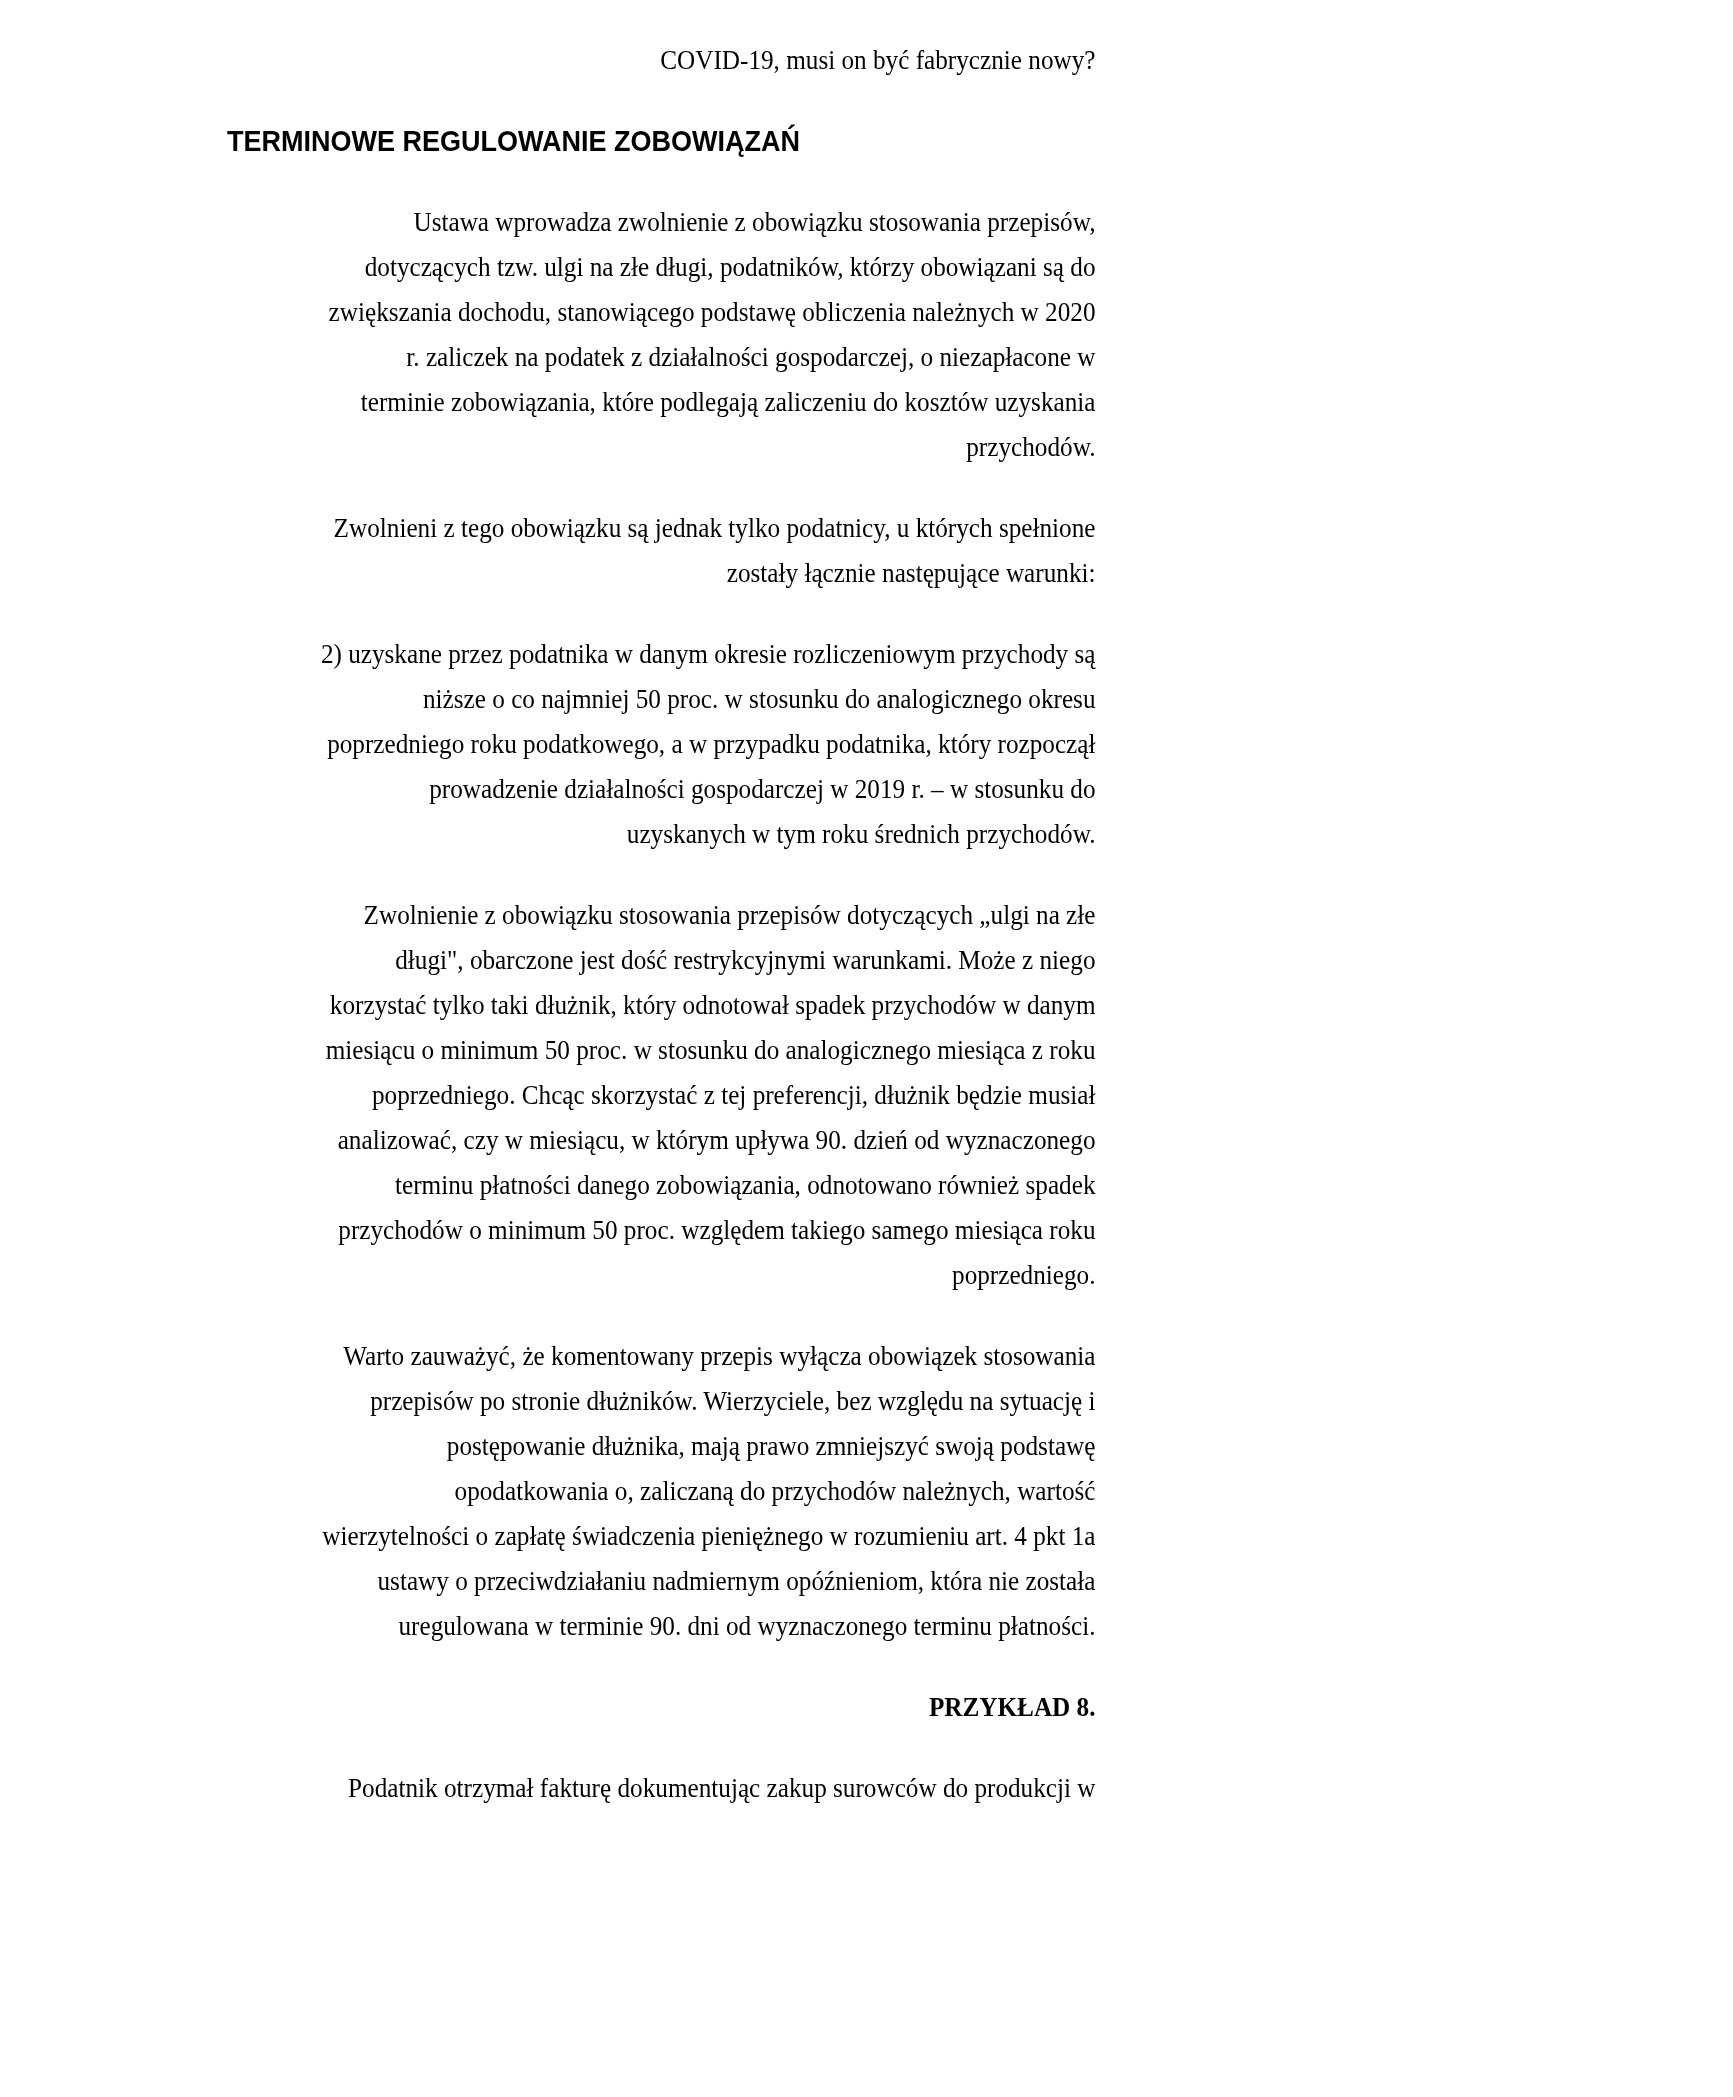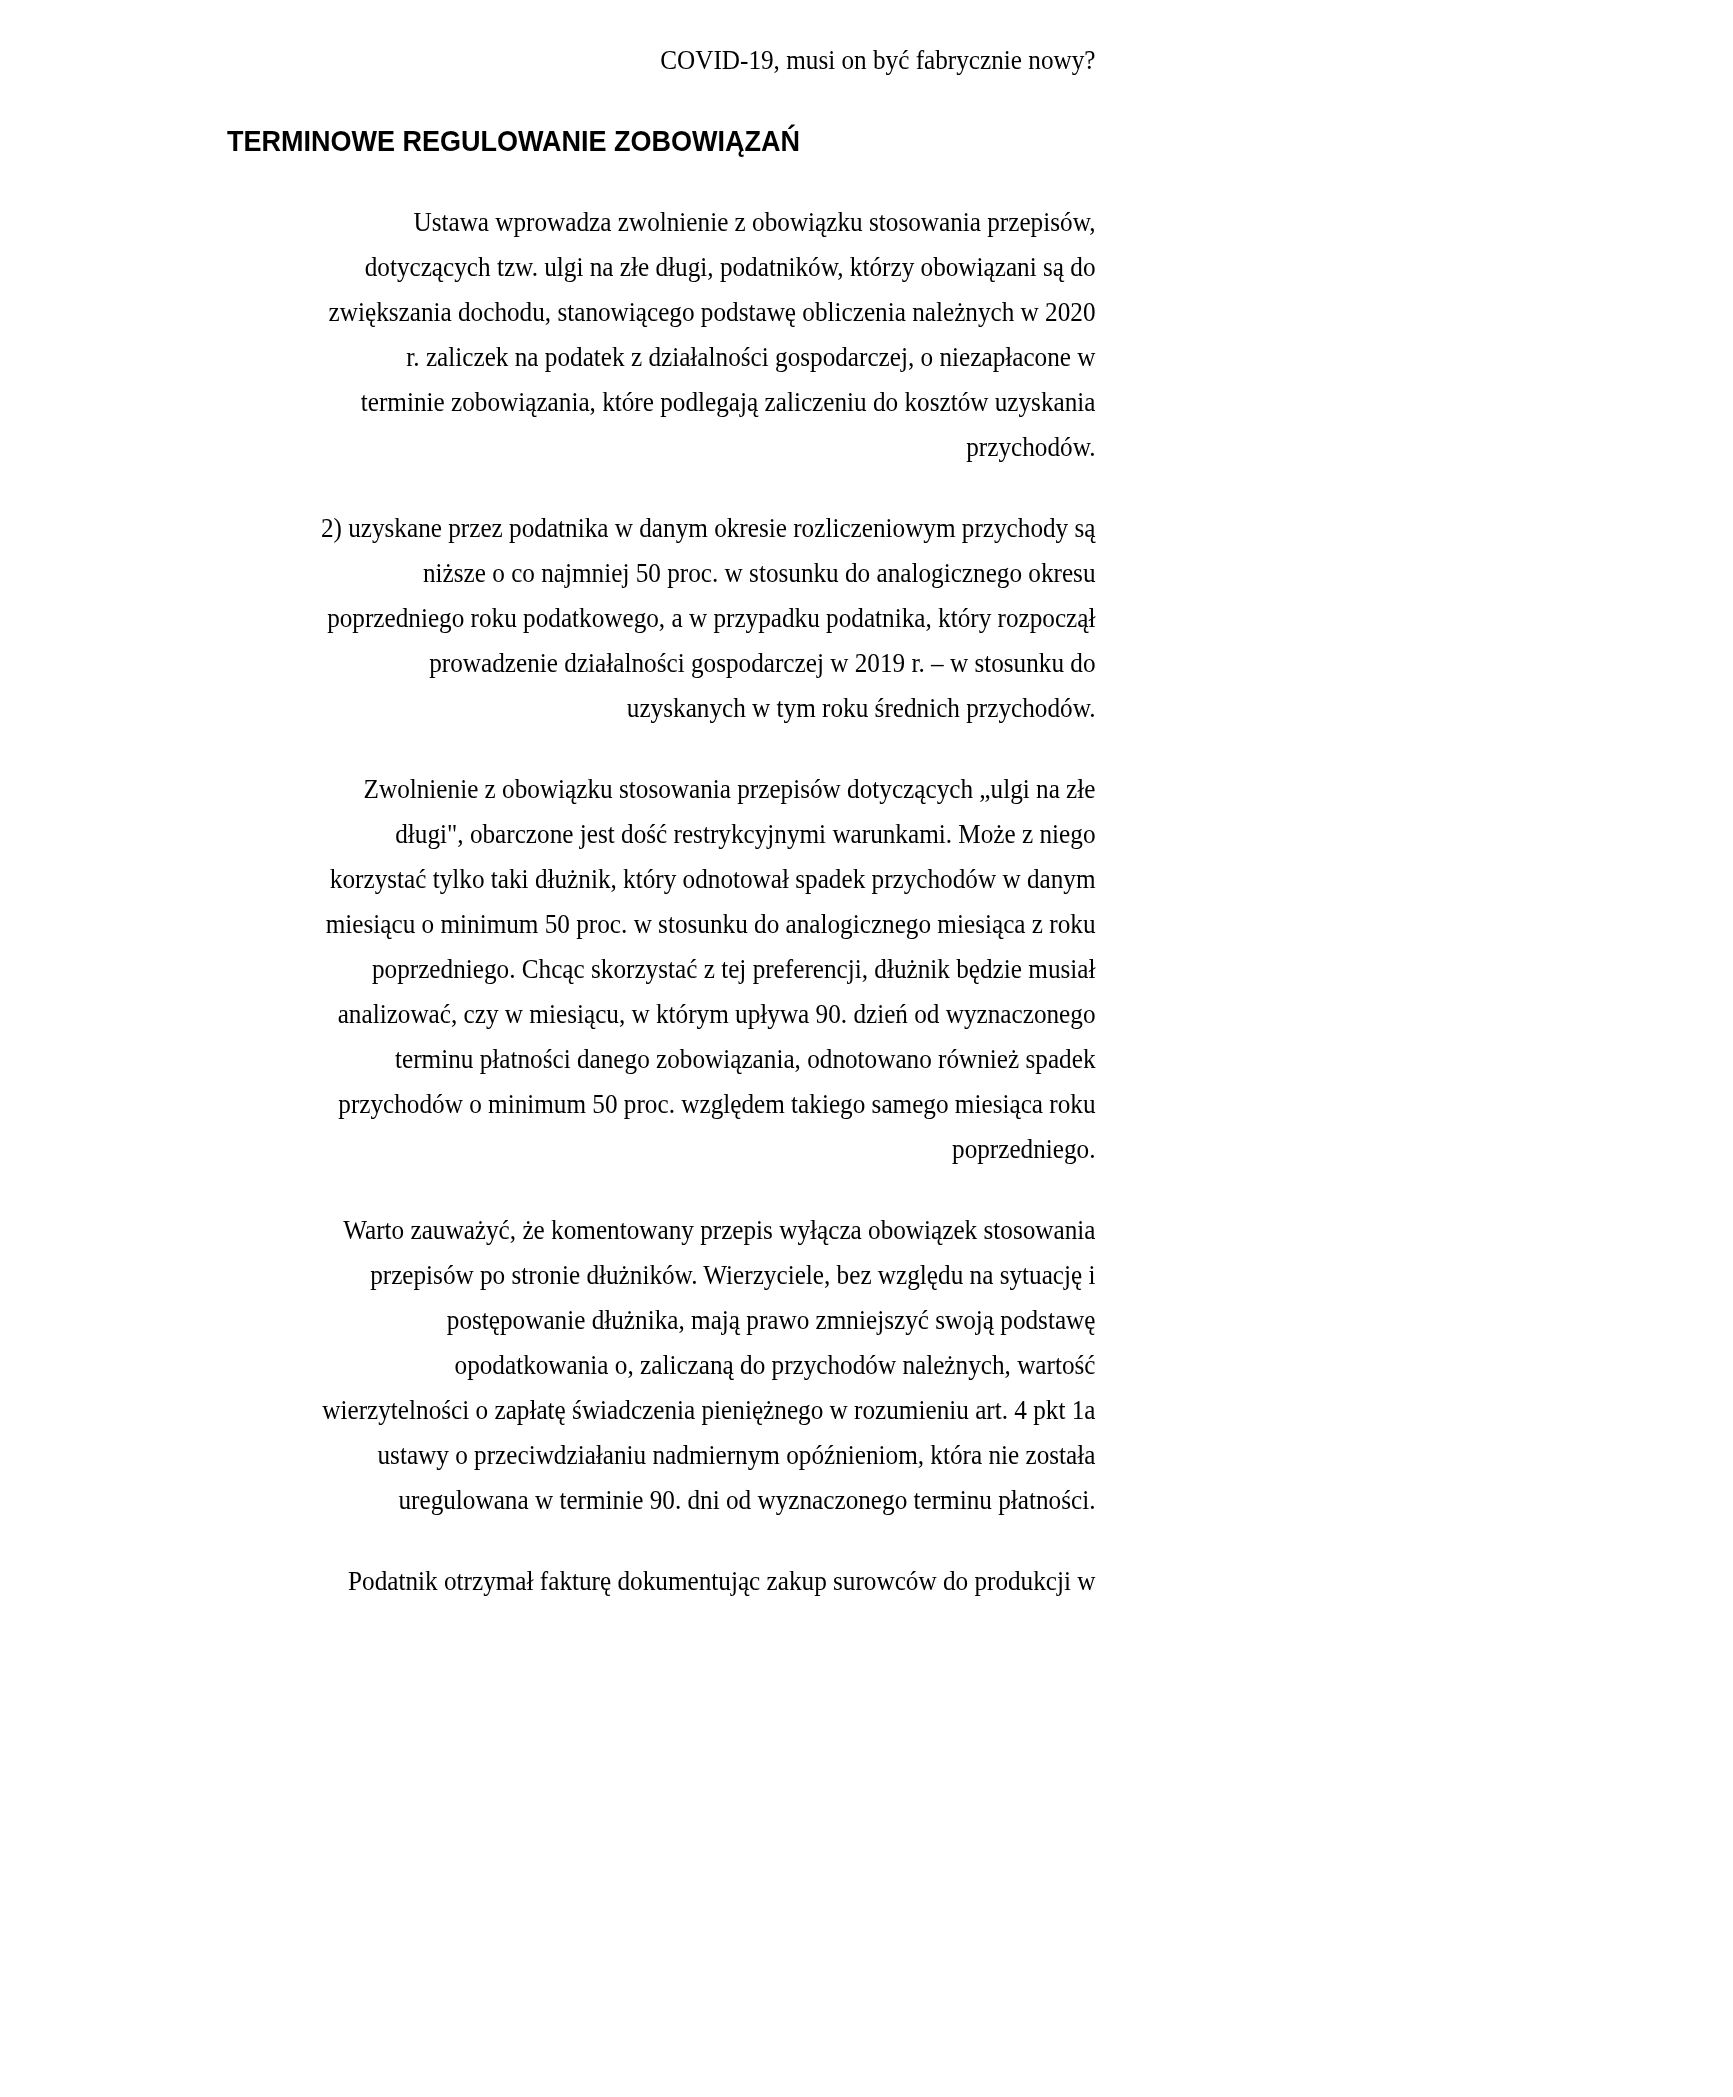--- a/index.html
+++ b/index.html
@@ -64,20 +64,24 @@
 
     <div class="para">
       <div class="line">Ustawa wprowadza zwolnienie z obowiązku stosowania przepisów,</div>
       <div class="line">dotyczących tzw. ulgi na złe długi, podatników, którzy obowiązani są do</div>
       <div class="line">zwiększania dochodu, stanowiącego podstawę obliczenia należnych w 2020</div>
       <div class="line">r. zaliczek na podatek z działalności gospodarczej, o niezapłacone w</div>
       <div class="line">terminie zobowiązania, które podlegają zaliczeniu do kosztów uzyskania</div>
       <div class="line">przychodów.</div>
     </div>
 
+    <div class="para">
+      <div class="line">Zwolnieni z tego obowiązku są jednak tylko podatnicy, u których spełnione</div>
+      <div class="line">zostały łącznie następujące warunki:</div>
+    </div>
 
 
     <div class="para">
       <div class="line">2) uzyskane przez podatnika w danym okresie rozliczeniowym przychody są</div>
       <div class="line">niższe o co najmniej 50 proc. w stosunku do analogicznego okresu</div>
       <div class="line">poprzedniego roku podatkowego, a w przypadku podatnika, który rozpoczął</div>
       <div class="line">prowadzenie działalności gospodarczej w 2019 r. – w stosunku do</div>
       <div class="line">uzyskanych w tym roku średnich przychodów.</div>
     </div>
 
@@ -96,20 +100,23 @@
     <div class="para">
       <div class="line">Warto zauważyć, że komentowany przepis wyłącza obowiązek stosowania</div>
       <div class="line">przepisów po stronie dłużników. Wierzyciele, bez względu na sytuację i</div>
       <div class="line">postępowanie dłużnika, mają prawo zmniejszyć swoją podstawę</div>
       <div class="line">opodatkowania o, zaliczaną do przychodów należnych, wartość</div>
       <div class="line">wierzytelności o zapłatę świadczenia pieniężnego w rozumieniu art. 4 pkt 1a</div>
       <div class="line">ustawy o przeciwdziałaniu nadmiernym opóźnieniom, która nie została</div>
       <div class="line">uregulowana w terminie 90. dni od wyznaczonego terminu płatności.</div>
     </div>
 
+    <div class="para example">
+      <div class="line">PRZYKŁAD 8.</div>
+    </div>
 
     <div class="para">
       <div class="line">Podatnik otrzymał fakturę dokumentując zakup surowców do produkcji w</div>
 
     </div>
 
   </div>
 </div>
 
 

